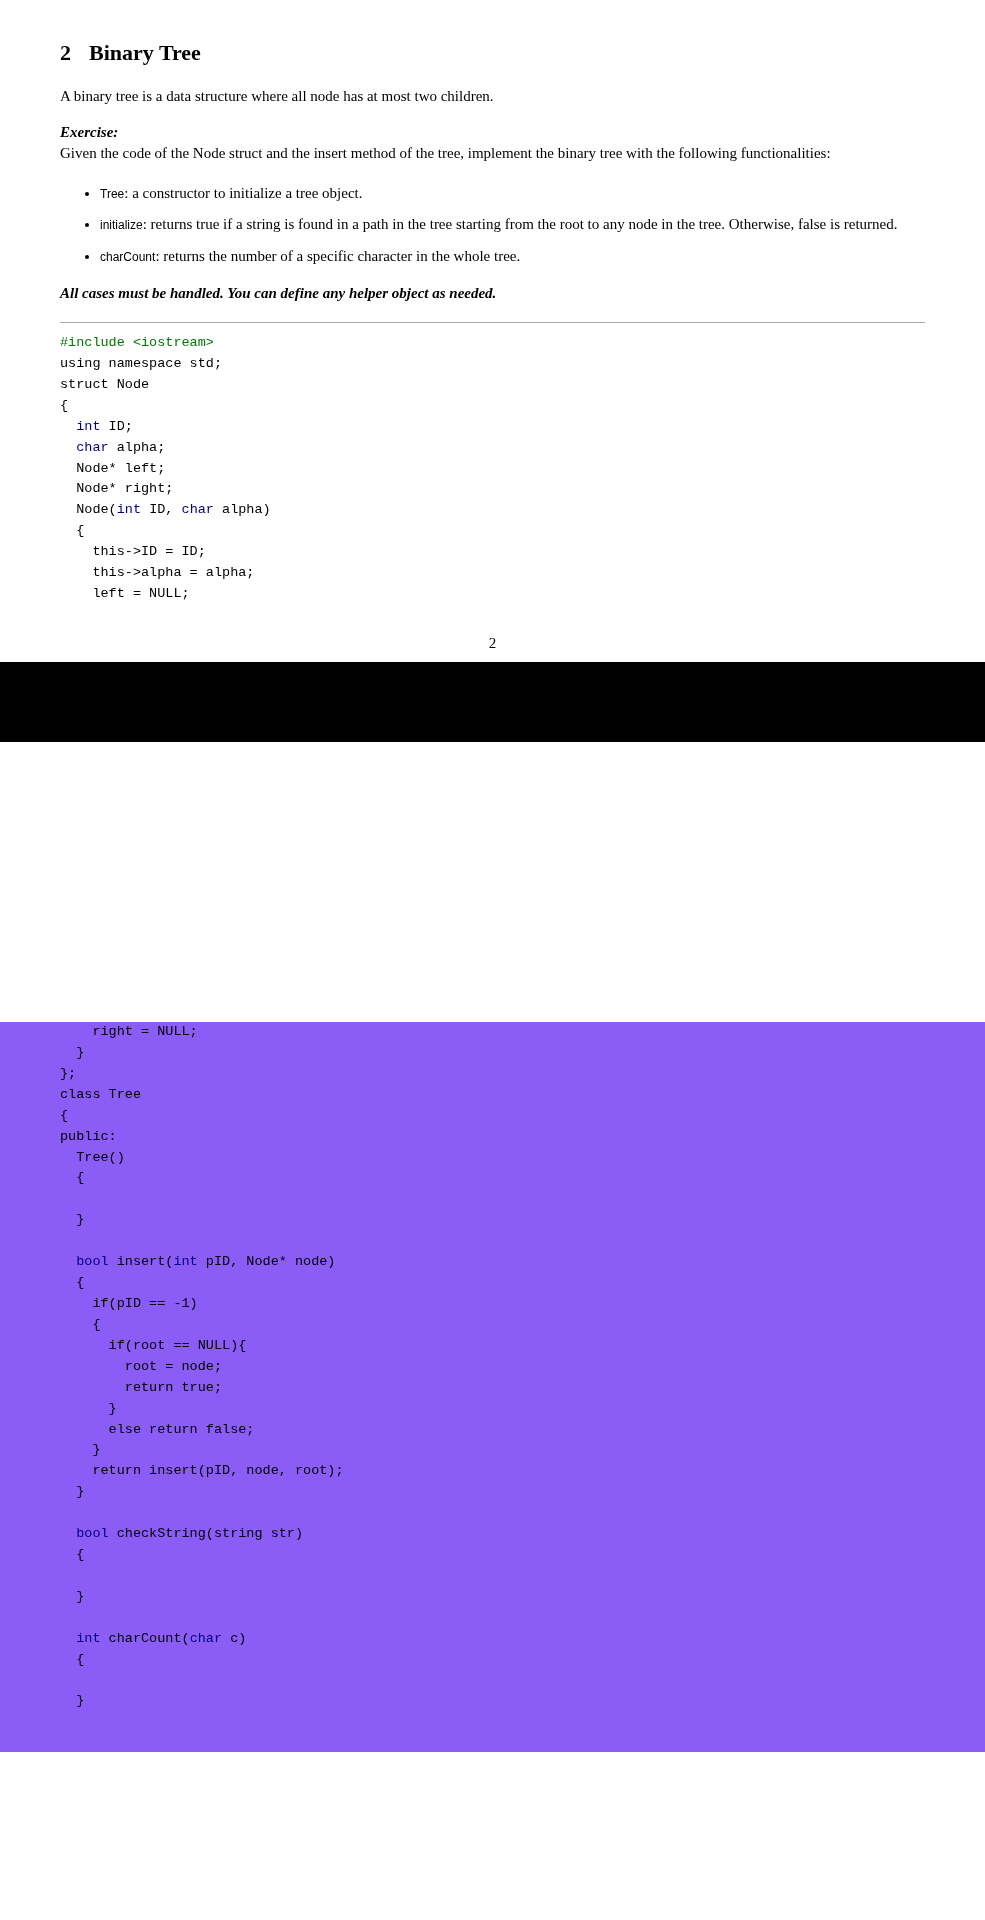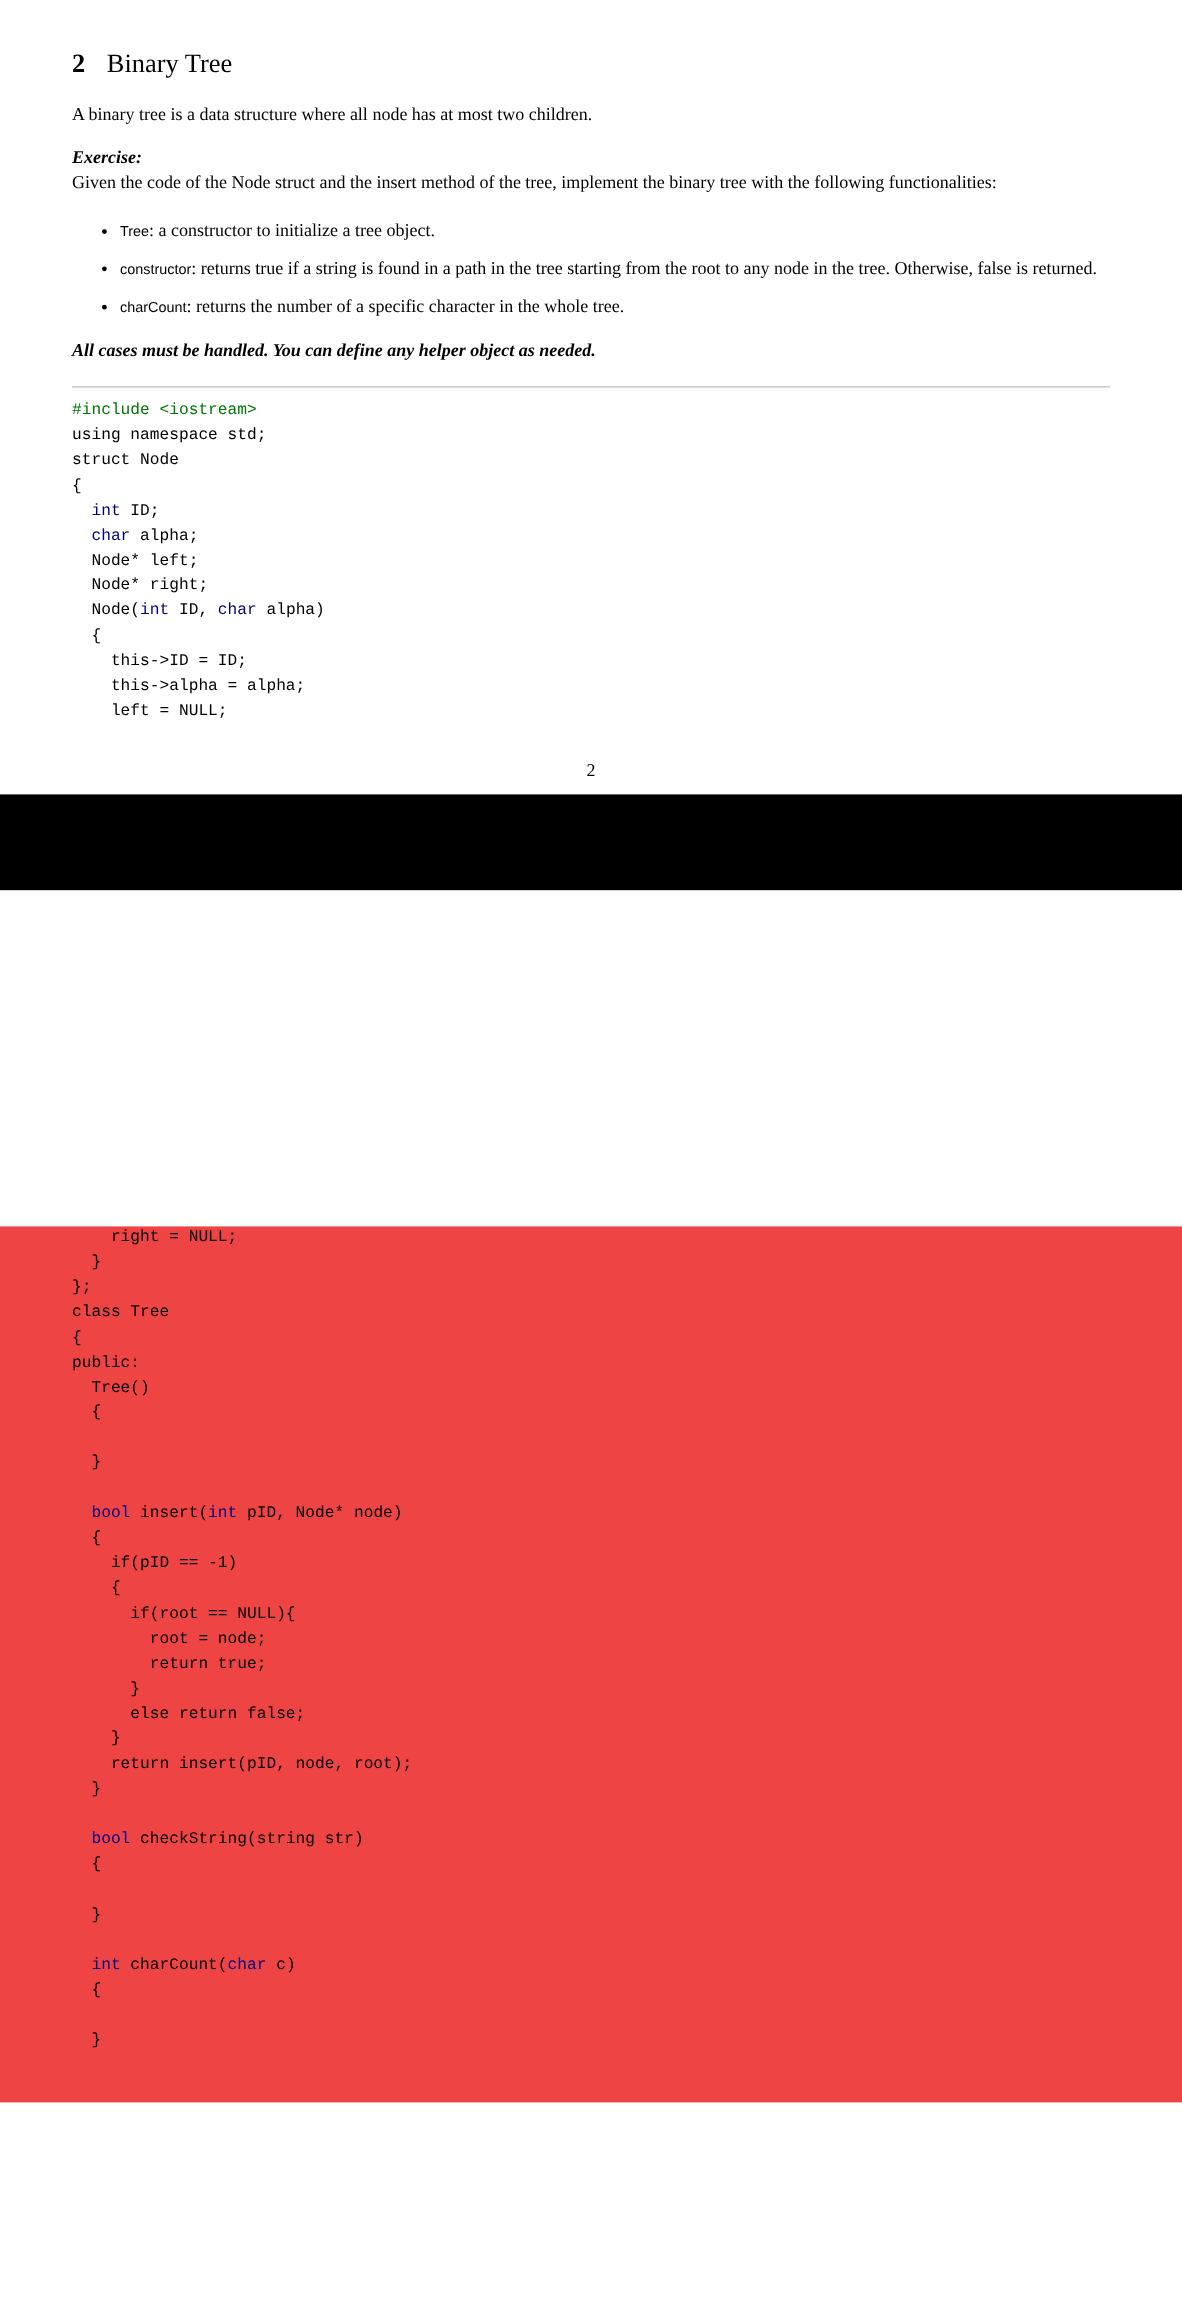--- a/index.html
+++ b/index.html
@@ -29,21 +29,21 @@
       margin-bottom: 18px;
     }
 
     .section-number {
       font-size: 22px;
       font-weight: bold;
     }
 
     .section-title {
       font-size: 22px;
-      font-weight: normal;
+      font-weight: bold;
     }
 
     .description {
       font-size: 15px;
       line-height: 1.6;
       margin-bottom: 16px;
     }
 
     .exercise-label {
       font-style: italic;
@@ -104,21 +104,21 @@
       padding: 30px 0 10px 0;
     }
 
     .black-bar {
       background: #000;
       height: 80px;
       width: 100%;
     }
 
     .code-section-bottom {
-      background: #ef4444;
+      background: #8b5cf6;
       padding: 0 60px 40px 60px;
       font-family: 'Courier New', Courier, monospace;
       font-size: 13.5px;
       line-height: 1.55;
       color: #000;
     }
 
     .spacer-top {
       height: 280px;
       background: #fff;
@@ -147,21 +147,21 @@
 
   <p class="exercise-label">Exercise:</p>
 
   <p class="instructions">Given the code of the Node struct and the insert method of the tree, implement the binary tree with the following functionalities:</p>
 
   <ul class="bullet-list">
     <li>
       <code>Tree</code><span>: a constructor to initialize a tree object.</span>
     </li>
     <li>
-      <code>constructor</code><span>: returns true if a string is found in a path in the tree starting from the root to any node in the tree. Otherwise, false is returned.</span>
+      <code>initialize</code><span>: returns true if a string is found in a path in the tree starting from the root to any node in the tree. Otherwise, false is returned.</span>
     </li>
     <li>
       <code>charCount</code><span>: returns the number of a specific character in the whole tree.</span>
     </li>
   </ul>
 
   <p class="bold-italic-note">All cases must be handled.  You can define any helper object as needed.</p>
 
   <hr class="divider">
 </div>

